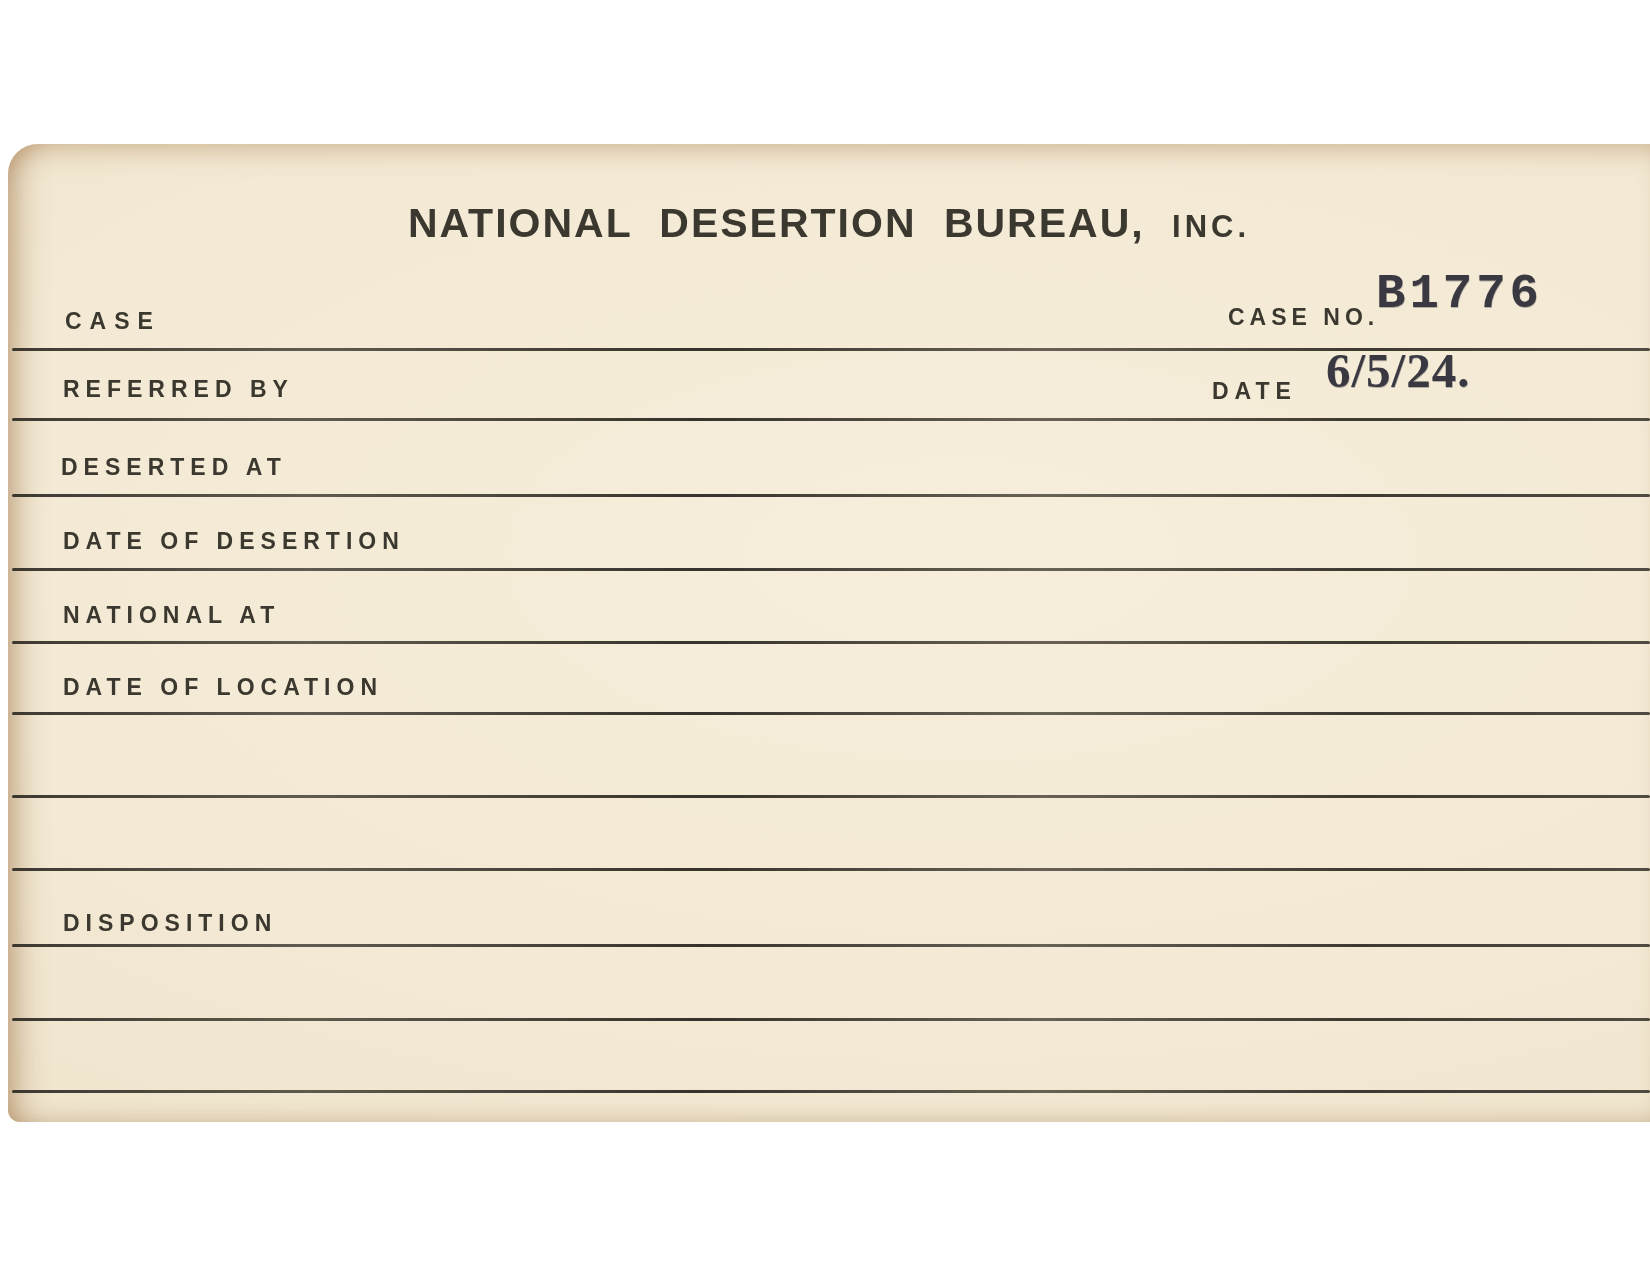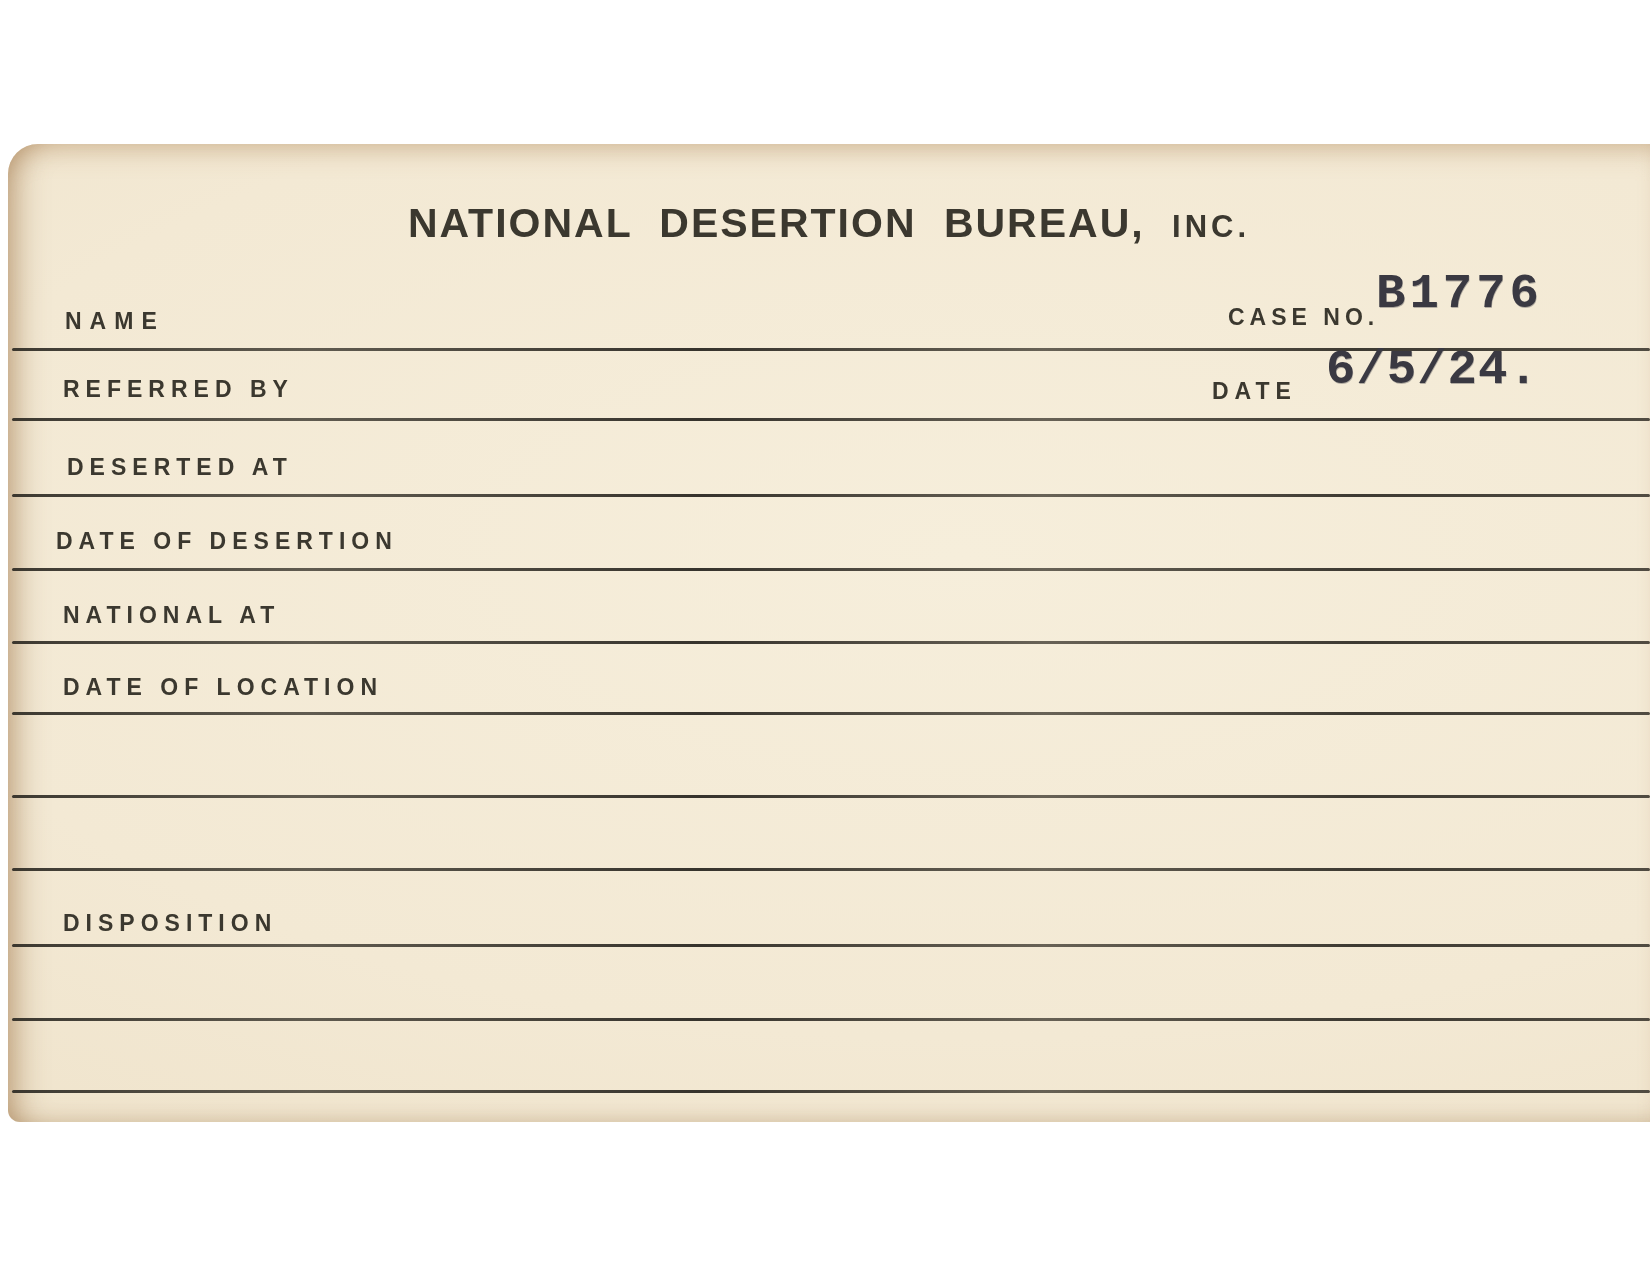--- a/index.html
+++ b/index.html
@@ -36,21 +36,21 @@
     color:var(--ink,#45413a);white-space:nowrap;
   }
   .typed{
     position:absolute;font-family:"Liberation Mono", monospace;font-weight:700;
     color:var(--typed-ink,#3a3942);white-space:pre;line-height:1;
     text-shadow:0.5px 0.5px 0 rgba(58,57,66,.35);
   }
   .typed.name-value   {left:248px; top:136px; font-size:48px; letter-spacing:6px;}
   .typed.case-value   {left:1368px;top:126px; font-size:49px; letter-spacing:4px;font-family:Liberation Mono, monospace;}
   .typed.referred-value{left:378px;top:206px; font-size:49px; letter-spacing:7px;}
-  .typed.date-value   {left:1318px;top:202px; font-size:49px; letter-spacing:1px;}
+  .typed.date-value   {left:1318px;top:202px; font-size:49px; letter-spacing:1px;font-family:Liberation Serif, serif;}
 </style>
 </head>
 <body style="--ink: #3b382f; --typed-ink: #3a3942;">
 
 <div class="card">
 
   <div class="header">
     <span>NATIONAL DESERTION BUREAU,</span>
     <span class="inc">INC.</span>
   </div>
@@ -60,32 +60,32 @@
   <div class="rule" style="top:350px"></div>
   <div class="rule" style="top:424px"></div>
   <div class="rule" style="top:497px"></div>
   <div class="rule" style="top:568px"></div>
   <div class="rule" style="top:651px"></div>
   <div class="rule" style="top:724px"></div>
   <div class="rule" style="top:800px"></div>
   <div class="rule" style="top:874px"></div>
   <div class="rule" style="top:946px"></div>
 
-  <div class="label" style="left:57px;top:164px;letter-spacing:8px">NAME</div>
+  <div class="label" style="left:57px;top:164px;letter-spacing:8px">CASE</div>
   <div class="label" style="left:1220px;top:160px;letter-spacing:5px">CASE NO.</div>
   <div class="typed case-value">B1776</div>
 
   <div class="label" style="left:55px;top:232px">REFERRED BY</div>
   <div class="label" style="left:1204px;top:234px">DATE</div>
   <div class="typed date-value">6/5/24.</div>
 
-  <div class="label" style="left:59px;top:310px">DESERTED AT</div>
+  <div class="label" style="left:53px;top:310px">DESERTED AT</div>
   <div class="typed" style="left:360px;top:300px;font-size:44px"></div>
 
-  <div class="label" style="left:48px;top:384px">DATE OF DESERTION</div>
+  <div class="label" style="left:55px;top:384px">DATE OF DESERTION</div>
   <div class="typed" style="left:520px;top:374px;font-size:44px"></div>
 
   <div class="label" style="left:55px;top:458px">NATIONAL AT</div>
   <div class="typed" style="left:360px;top:448px;font-size:44px"></div>
 
   <div class="label" style="left:55px;top:530px">DATE OF LOCATION</div>
   <div class="typed" style="left:520px;top:520px;font-size:44px"></div>
 
   <div class="typed" style="left:540px;top:602px;font-size:44px"></div>
 

